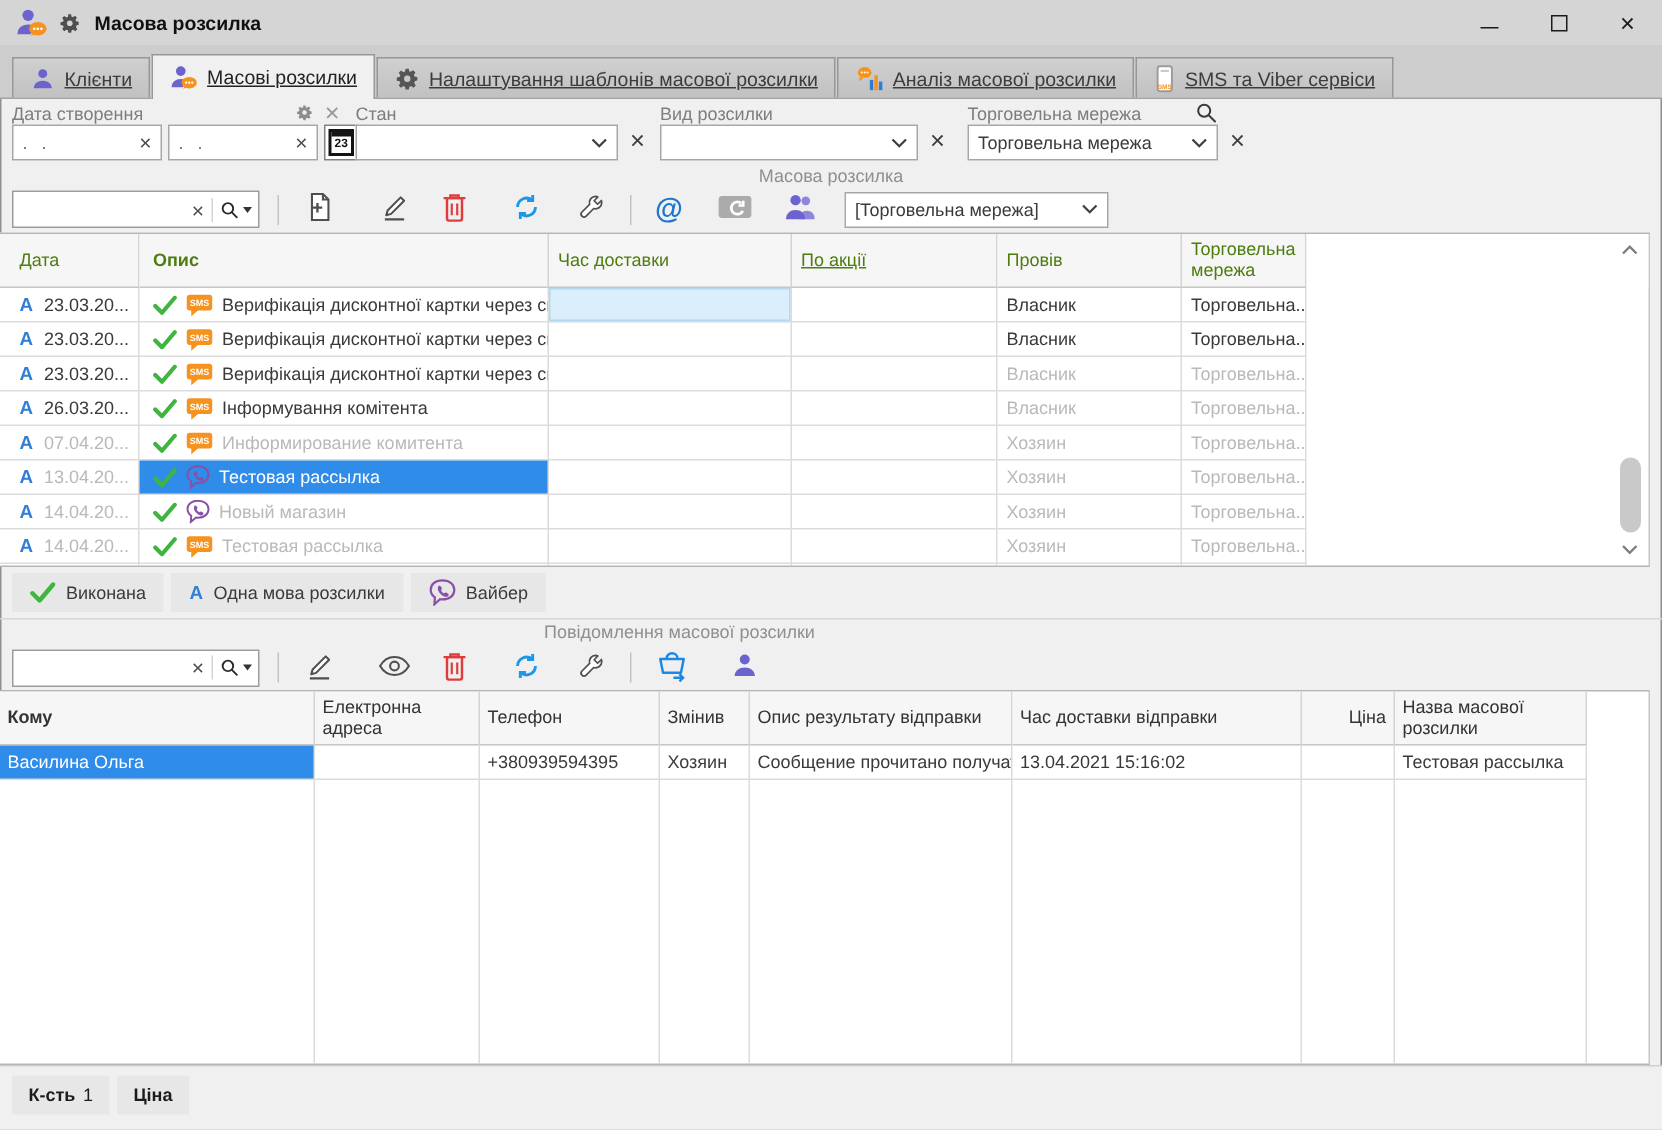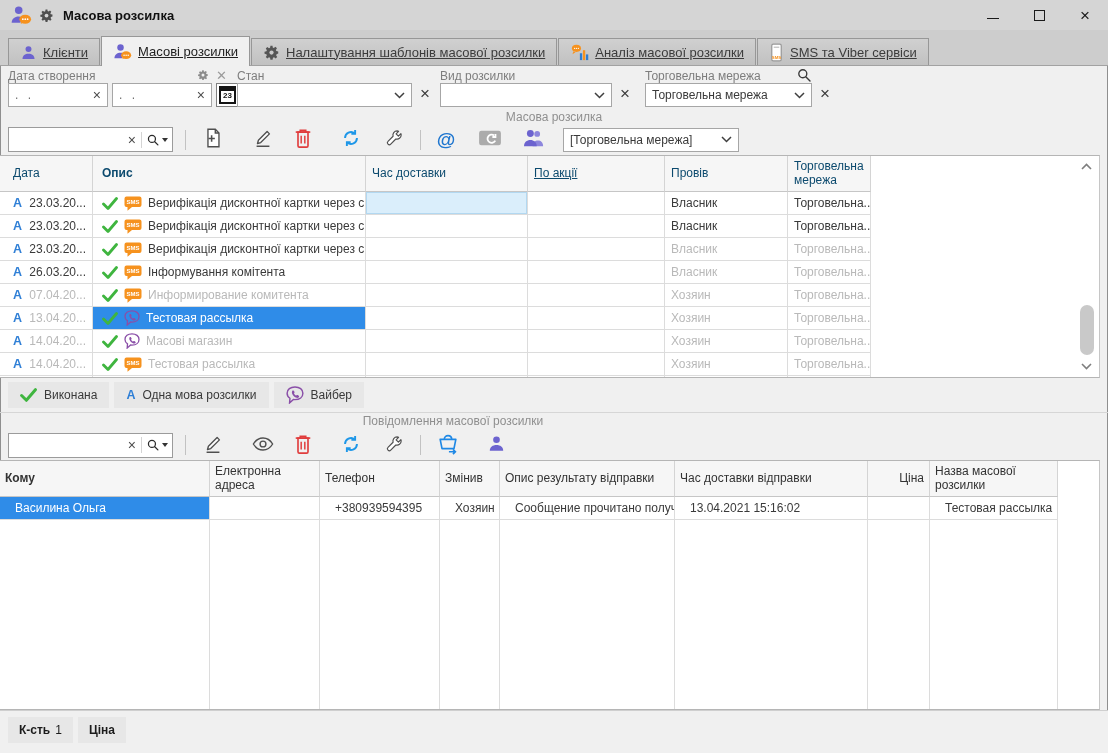--- a/index.html
+++ b/index.html
@@ -54,21 +54,21 @@
   .caret { width:0; height:0; border-left:3.5px solid transparent; border-right:3.5px solid transparent; border-top:4px solid #333; margin-left:2px; }
   .tsep { width:1px; height:20px; background:#c2c2c2; margin-left:12px; flex:none; }
   .tbtn { width:26px; height:26px; display:flex; align-items:center; justify-content:center; background:none; border:none; flex:none; }
   .atsign { font-weight:bold; font-size:19px; color:#1f76cf; line-height:1; }
   .tdropdown { width:176px; height:24px; margin-left:16px; background:#fff; border:1px solid #a6a6a6; display:flex; align-items:center; padding:0 6px; white-space:nowrap; overflow:hidden; }
   .tdropdown .chev { margin-left:auto; display:flex; }
 
   
   .table1 { width:1100px; height:223px; background:#fff; border-top:1px solid #b5b5b5; border-bottom:1px solid #b5b5b5; border-right:1px solid #c6c6c6; position:relative; overflow:hidden; flex:none; }
   .t1head { display:flex; height:36px; }
-  .hc { border-right:1px solid #d4d4d4; border-bottom:1px solid #c6c6c6; background:#f6f6f6; display:flex; align-items:center; padding:0 6px; color:#0c4a6e; line-height:1.1; flex:none; }
+  .hc { border-right:1px solid #d4d4d4; border-bottom:1px solid #c6c6c6; background:#f6f6f6; display:flex; align-items:center; padding:0 6px; color:#4d7c0f; line-height:1.1; flex:none; }
   .hfill { flex:1; background:#fff; }
   .b { font-weight:bold; }
   .t1row { display:flex; height:23px; }
   .tc { border-right:1px solid #dcdcdc; border-bottom:1px solid #dcdcdc; display:flex; align-items:center; padding:0 6px; overflow:hidden; white-space:nowrap; flex:none; }
   .tcfill { flex:1; }
   .cdate { width:93px; padding-left:13px; }
   .cdesc { width:273px; gap:6px; padding-left:9px; }
   .cdel { width:162px; } .cpromo { width:137px;text-decoration:underline; } .cprov { width:123px; }
   .cnet { width:83px; }
   .hc.cnet { white-space:normal; }
@@ -88,21 +88,21 @@
 
   
   .legend { height:34px; display:flex; align-items:center; gap:5px; padding-left:8px; flex:none; }
   .lchip { height:26px; background:#e7e7e7; display:flex; align-items:center; gap:7px; padding:0 12px; white-space:nowrap; }
 
   
   .table2 { width:1100px; height:250px; background:#fff; border-top:1px solid #b5b5b5; border-bottom:1px solid #b5b5b5; border-right:1px solid #c6c6c6; display:flex; overflow:hidden; flex:none; }
   .t2col { flex:none; display:flex; flex-direction:column; }
   .t2col .h { height:36px; background:#f6f6f6; border-bottom:1px solid #c6c6c6; border-right:1px solid #d4d4d4; display:flex; align-items:center; padding:0 5px; line-height:1.1; color:#333; }
   .t2col .h.r { justify-content:flex-end; }
-  .t2col .d { height:23px; border-bottom:1px solid #dcdcdc; border-right:1px solid #dcdcdc; display:flex; align-items:center; padding:0 15px; white-space:nowrap; overflow:hidden; }
+  .t2col .d { height:23px; border-bottom:1px solid #dcdcdc; border-right:1px solid #dcdcdc; display:flex; align-items:center; padding:0 5px; white-space:nowrap; overflow:hidden; }
   .t2col .f { flex:1; border-right:1px solid #dcdcdc; }
   .t2fill { flex:1; }
 
   
   .statusbar { flex:1; border-top:1px solid #cfcfcf; background:#f0f0f0; padding:6px 0 0 8px; display:flex; gap:5px; align-items:flex-start; }
   .schip { height:26px; background:#e7e7e7; display:flex; align-items:center; gap:5px; padding:0 11px; font-weight:bold; color:#1c1c1c; }
   .schip .nv { font-weight:normal; }
 </style>
 </head>
 <body>
@@ -512,21 +512,21 @@
               <svg width="16" height="13" viewBox="0 0 16 13">
                 <path d="M1.5 7L6 11.5 14.5 1.5" fill="none" stroke="#3fb53f" stroke-width="2.8" stroke-linecap="round" stroke-linejoin="round"></path>
               </svg>
             </span>
             <span class="icn">
               <svg width="16" height="16" viewBox="0 0 16 16">
                 <path d="M8 .8C3.9.8 1 3 1 6.4c0 1.9 1 3.5 2.5 4.5L3.2 15 6.6 12c.46.06.93.1 1.4.1 4.1 0 7-2.2 7-5.6S12.1.8 8 .8z" fill="none" stroke="#8a4fa8" stroke-width="1.3"></path>
                 <path d="M5.6 4.2c.4-.4 1-.3 1.3.1l.6.9c.2.35.15.8-.15 1.05-.2.18-.25.45-.12.68.35.6.85 1.1 1.45 1.45.23.13.5.08.68-.12.25-.3.7-.35 1.05-.15l.9.6c.44.3.5.9.1 1.3-.5.5-1.3.75-2 .45C7.6 9.9 6.1 8.4 5.4 6.6c-.3-.7-.1-1.6.2-2.4z" fill="#8a4fa8"></path>
               </svg>
             </span>
-            <span class="dtext dim">Масові магазин</span>
+            <span class="dtext dim">Новый магазин</span>
           </div>
           <div class="tc cdel"></div>
           <div class="tc cpromo"></div>
           <div class="tc cprov dim">Хозяин</div>
           <div class="tc cnet dim">Торговельна...</div>
           <div class="tcfill"></div>
         </div>
         <div class="t1row">
           <div class="tc cdate">
             <span class="amark">A</span>

